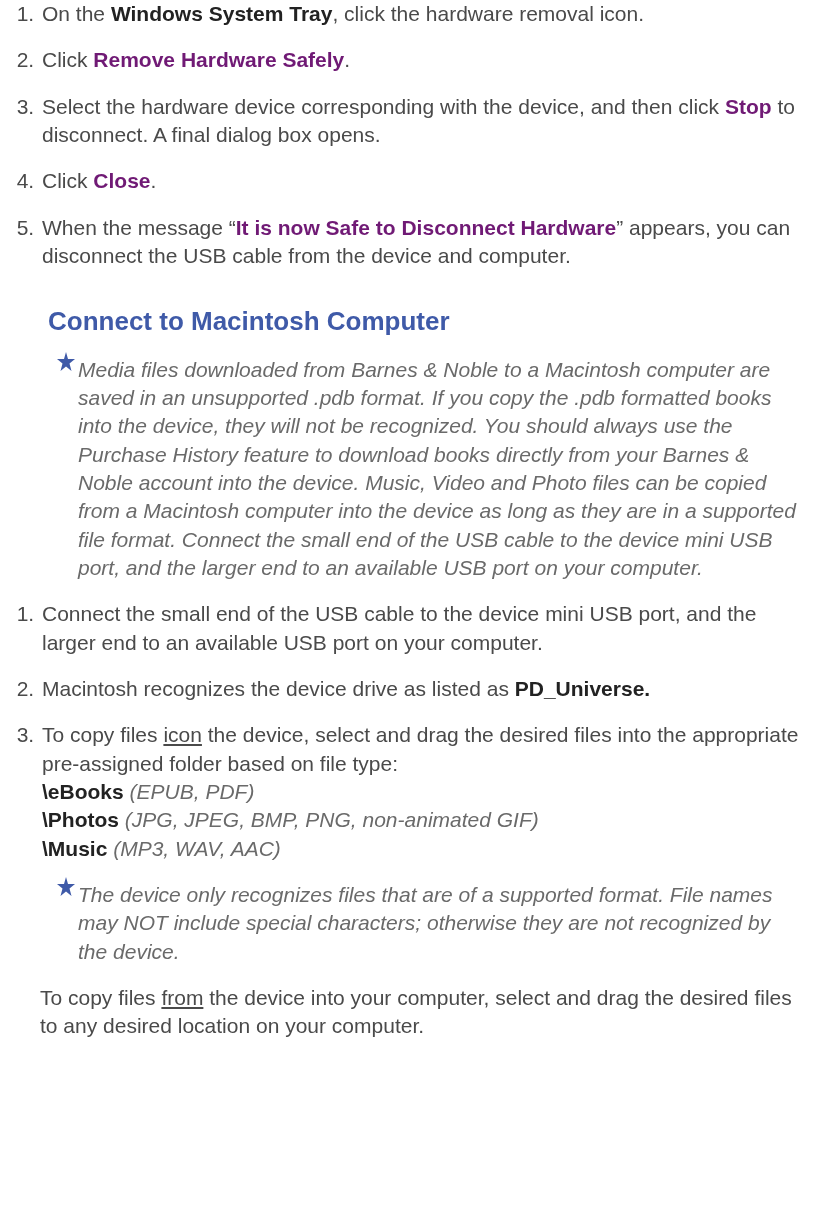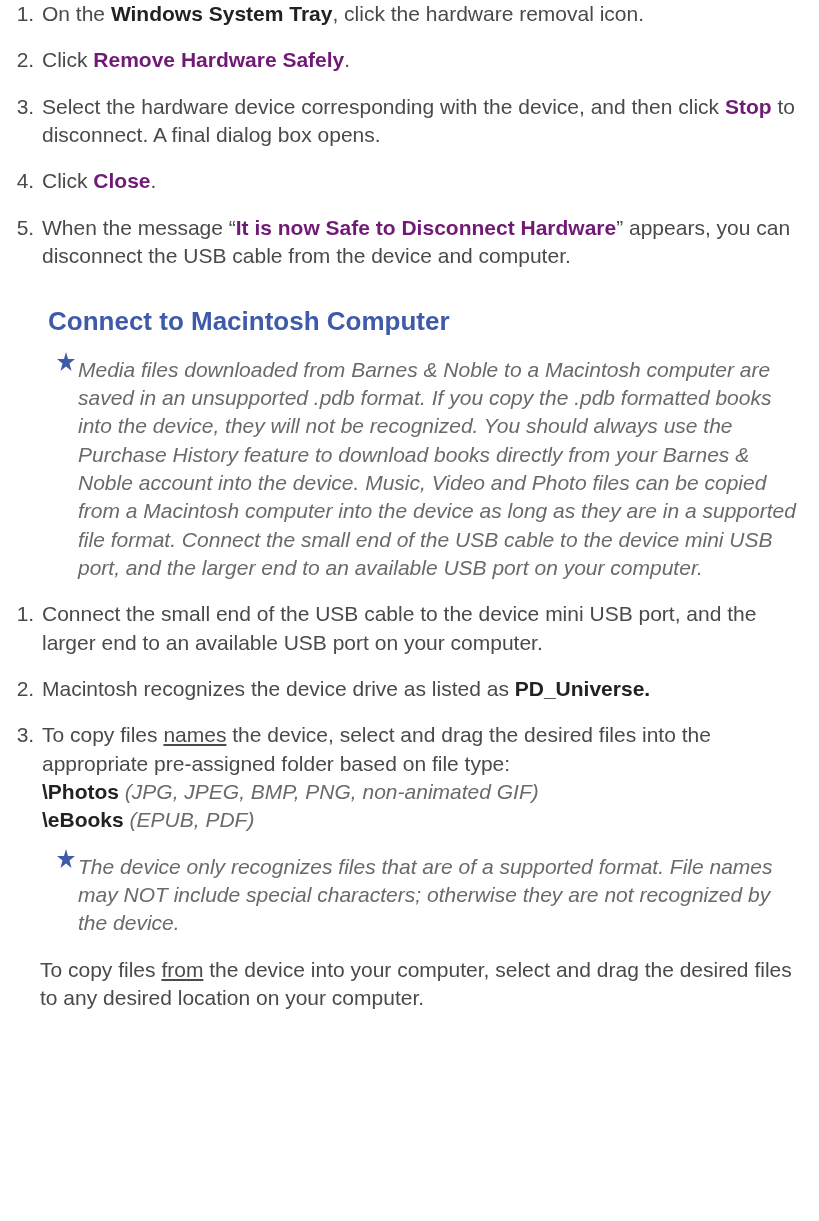--- a/index.html
+++ b/index.html
@@ -101,24 +101,25 @@
   </span>
   <span>Media files downloaded from Barnes &amp; Noble to a Macintosh computer are saved in an unsupported .pdb format. If you copy the .pdb formatted books into the device, they will not be recognized. You should always use the Purchase History feature to download books directly from your Barnes &amp; Noble account into the device. Music, Video and Photo files can be copied from a Macintosh computer into the device as long as they are in a supported file format. Connect the small end of the USB cable to the device mini USB port, and the larger end to an available USB port on your computer.</span>
 </div>
 
 <ol>
   <li>Connect the small end of the USB cable to the device mini USB port, and the larger end to an available USB port on your computer.</li>
   <li>
     <span>Macintosh recognizes the device drive as listed as </span><span class="bold">PD_Universe.</span>
   </li>
   <li>
-    <span>To copy files </span><span class="underline">names</span><span> the device, select and drag the desired files into the appropriate pre-assigned folder based on file type:</span>
+    <span>To copy files </span><span class="underline">icon</span><span> the device, select and drag the desired files into the appropriate pre-assigned folder based on file type:</span>
     <div class="folders">
+      <div><span class="bold">\eBooks</span><span class="italic"> (EPUB, PDF)</span></div>
       <div><span class="bold">\Photos</span><span class="italic"> (JPG, JPEG, BMP, PNG, non-animated GIF)</span></div>
-      <div><span class="bold">\eBooks</span><span class="italic"> (EPUB, PDF)</span></div>
+      <div><span class="bold">\Music</span><span class="italic"> (MP3, WAV, AAC)</span></div>
     </div>
   </li>
 </ol>
 
 <div class="note">
   <span class="star">
     <svg viewBox="0 0 24 24">
         <polygon points="12,2 14,9 21,9 15.5,13.5 17.5,21 12,16.5 6.5,21 8.5,13.5 3,9 10,9" fill="#3f5aa8"></polygon>
       </svg>
   </span>

